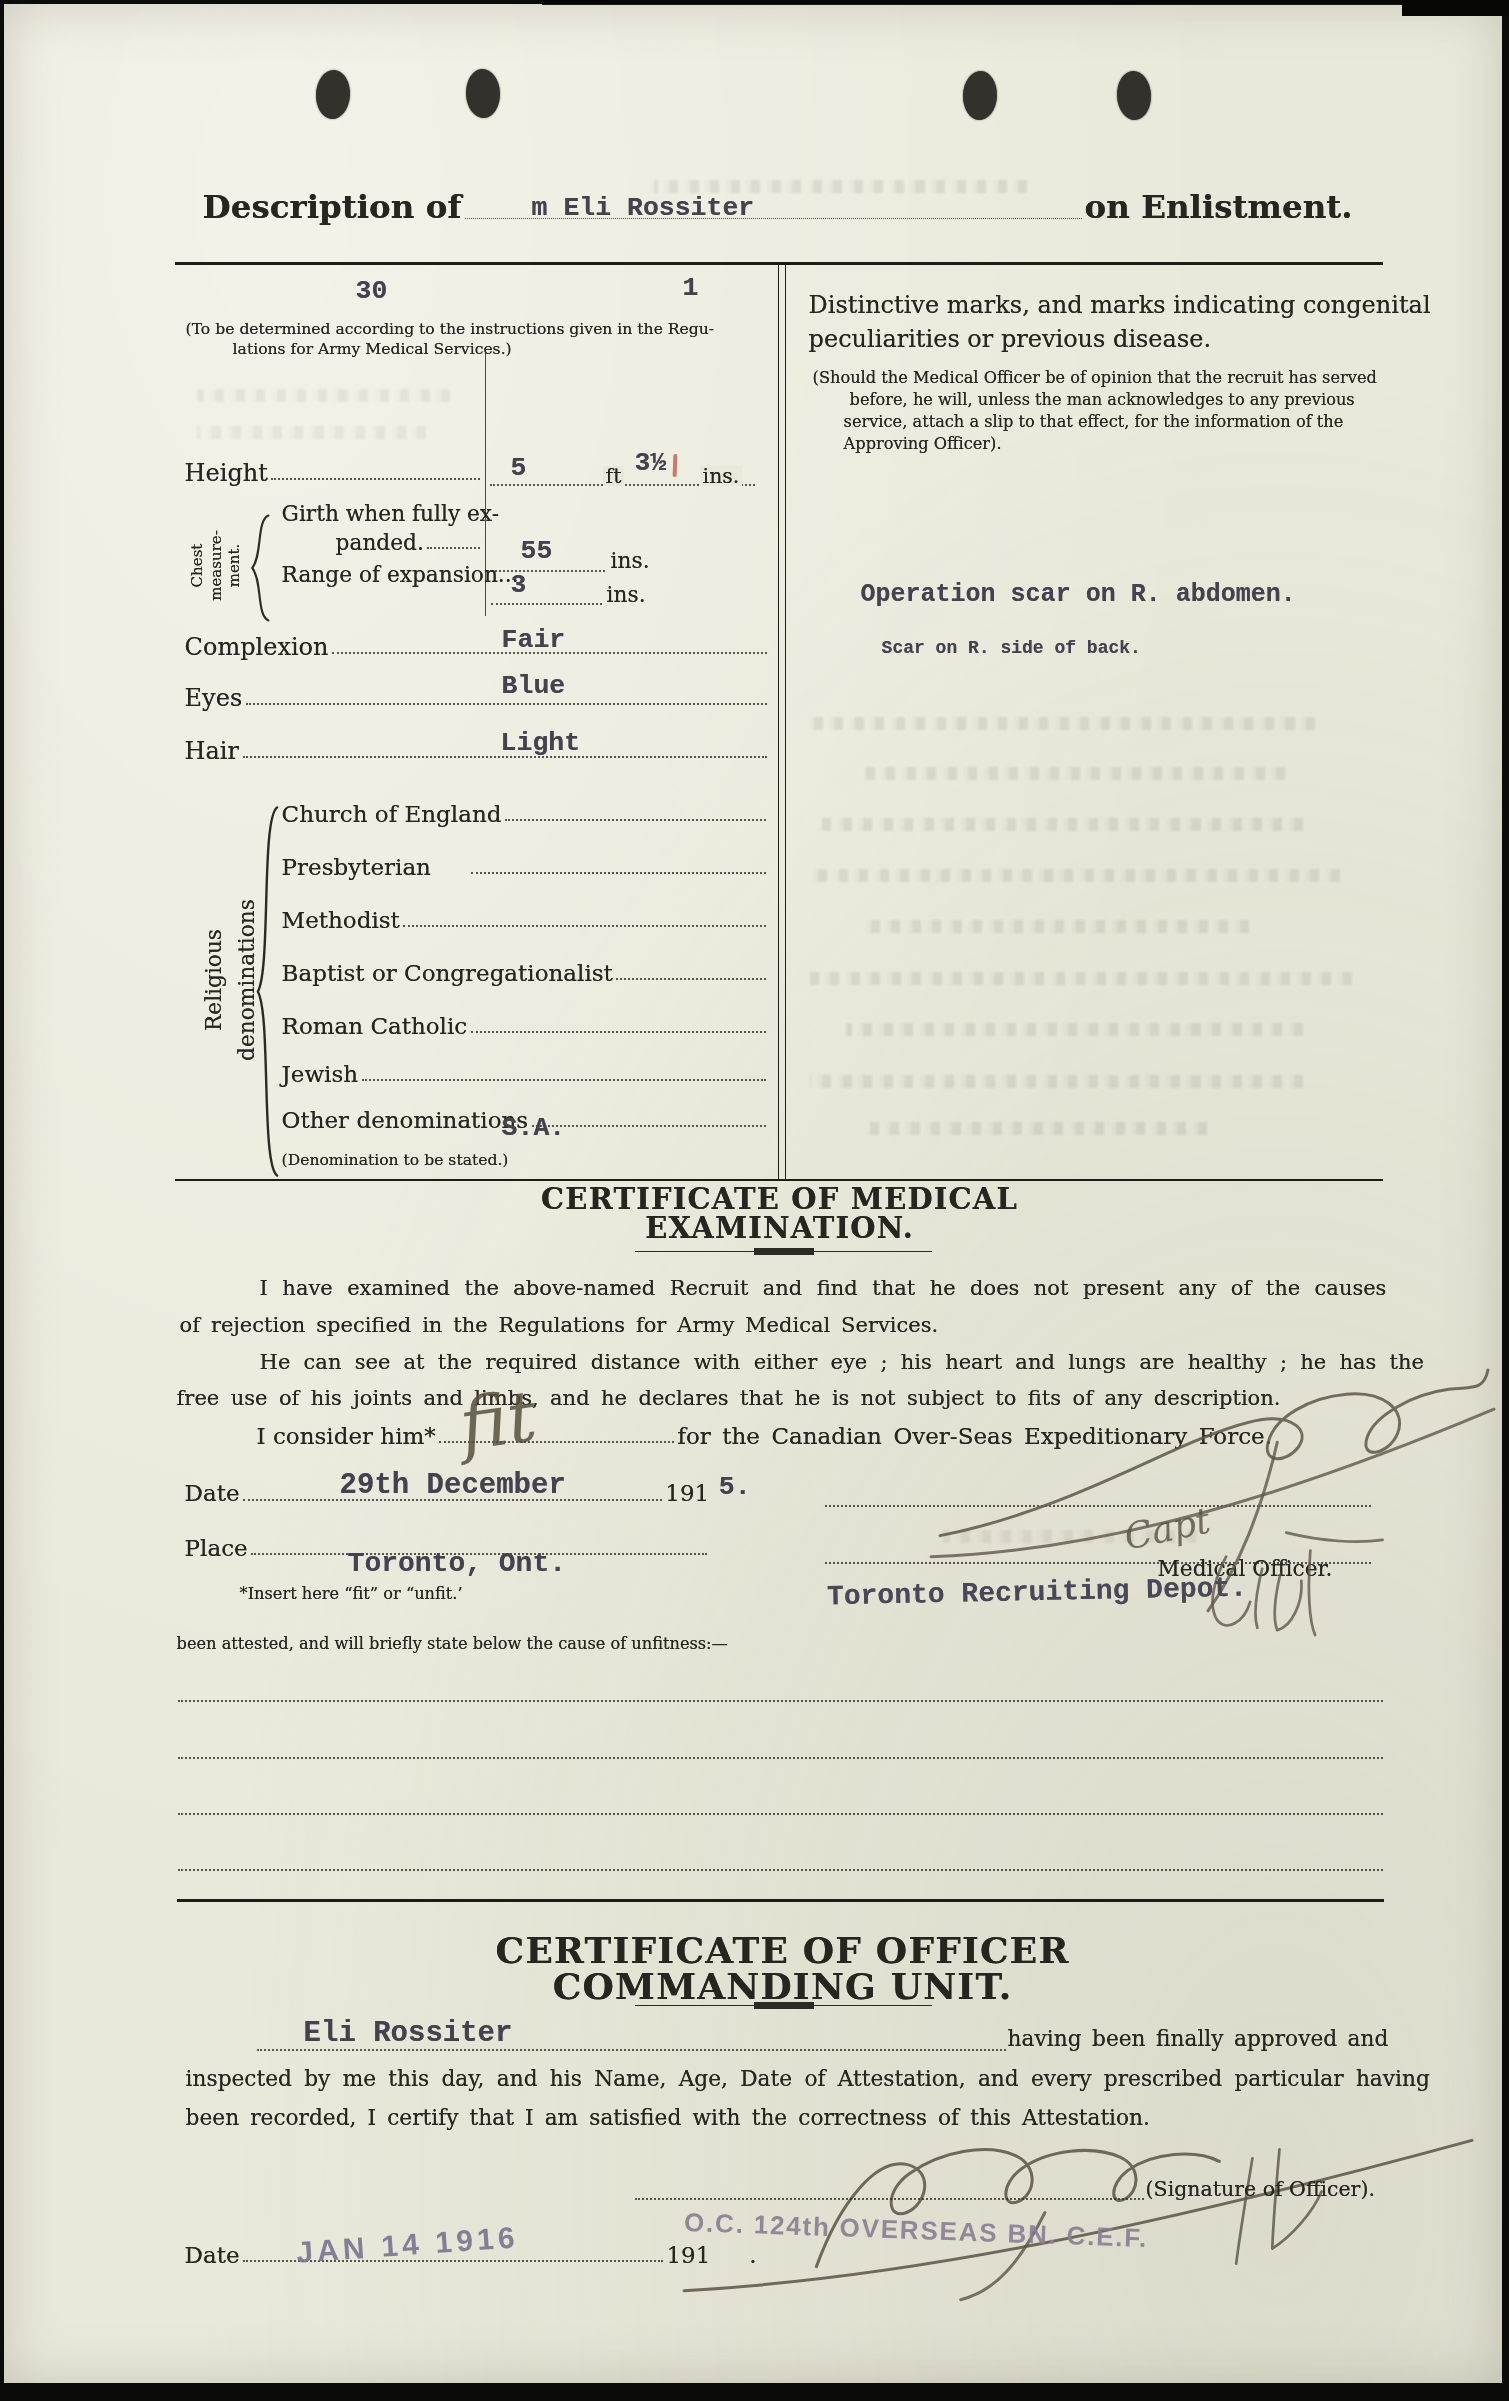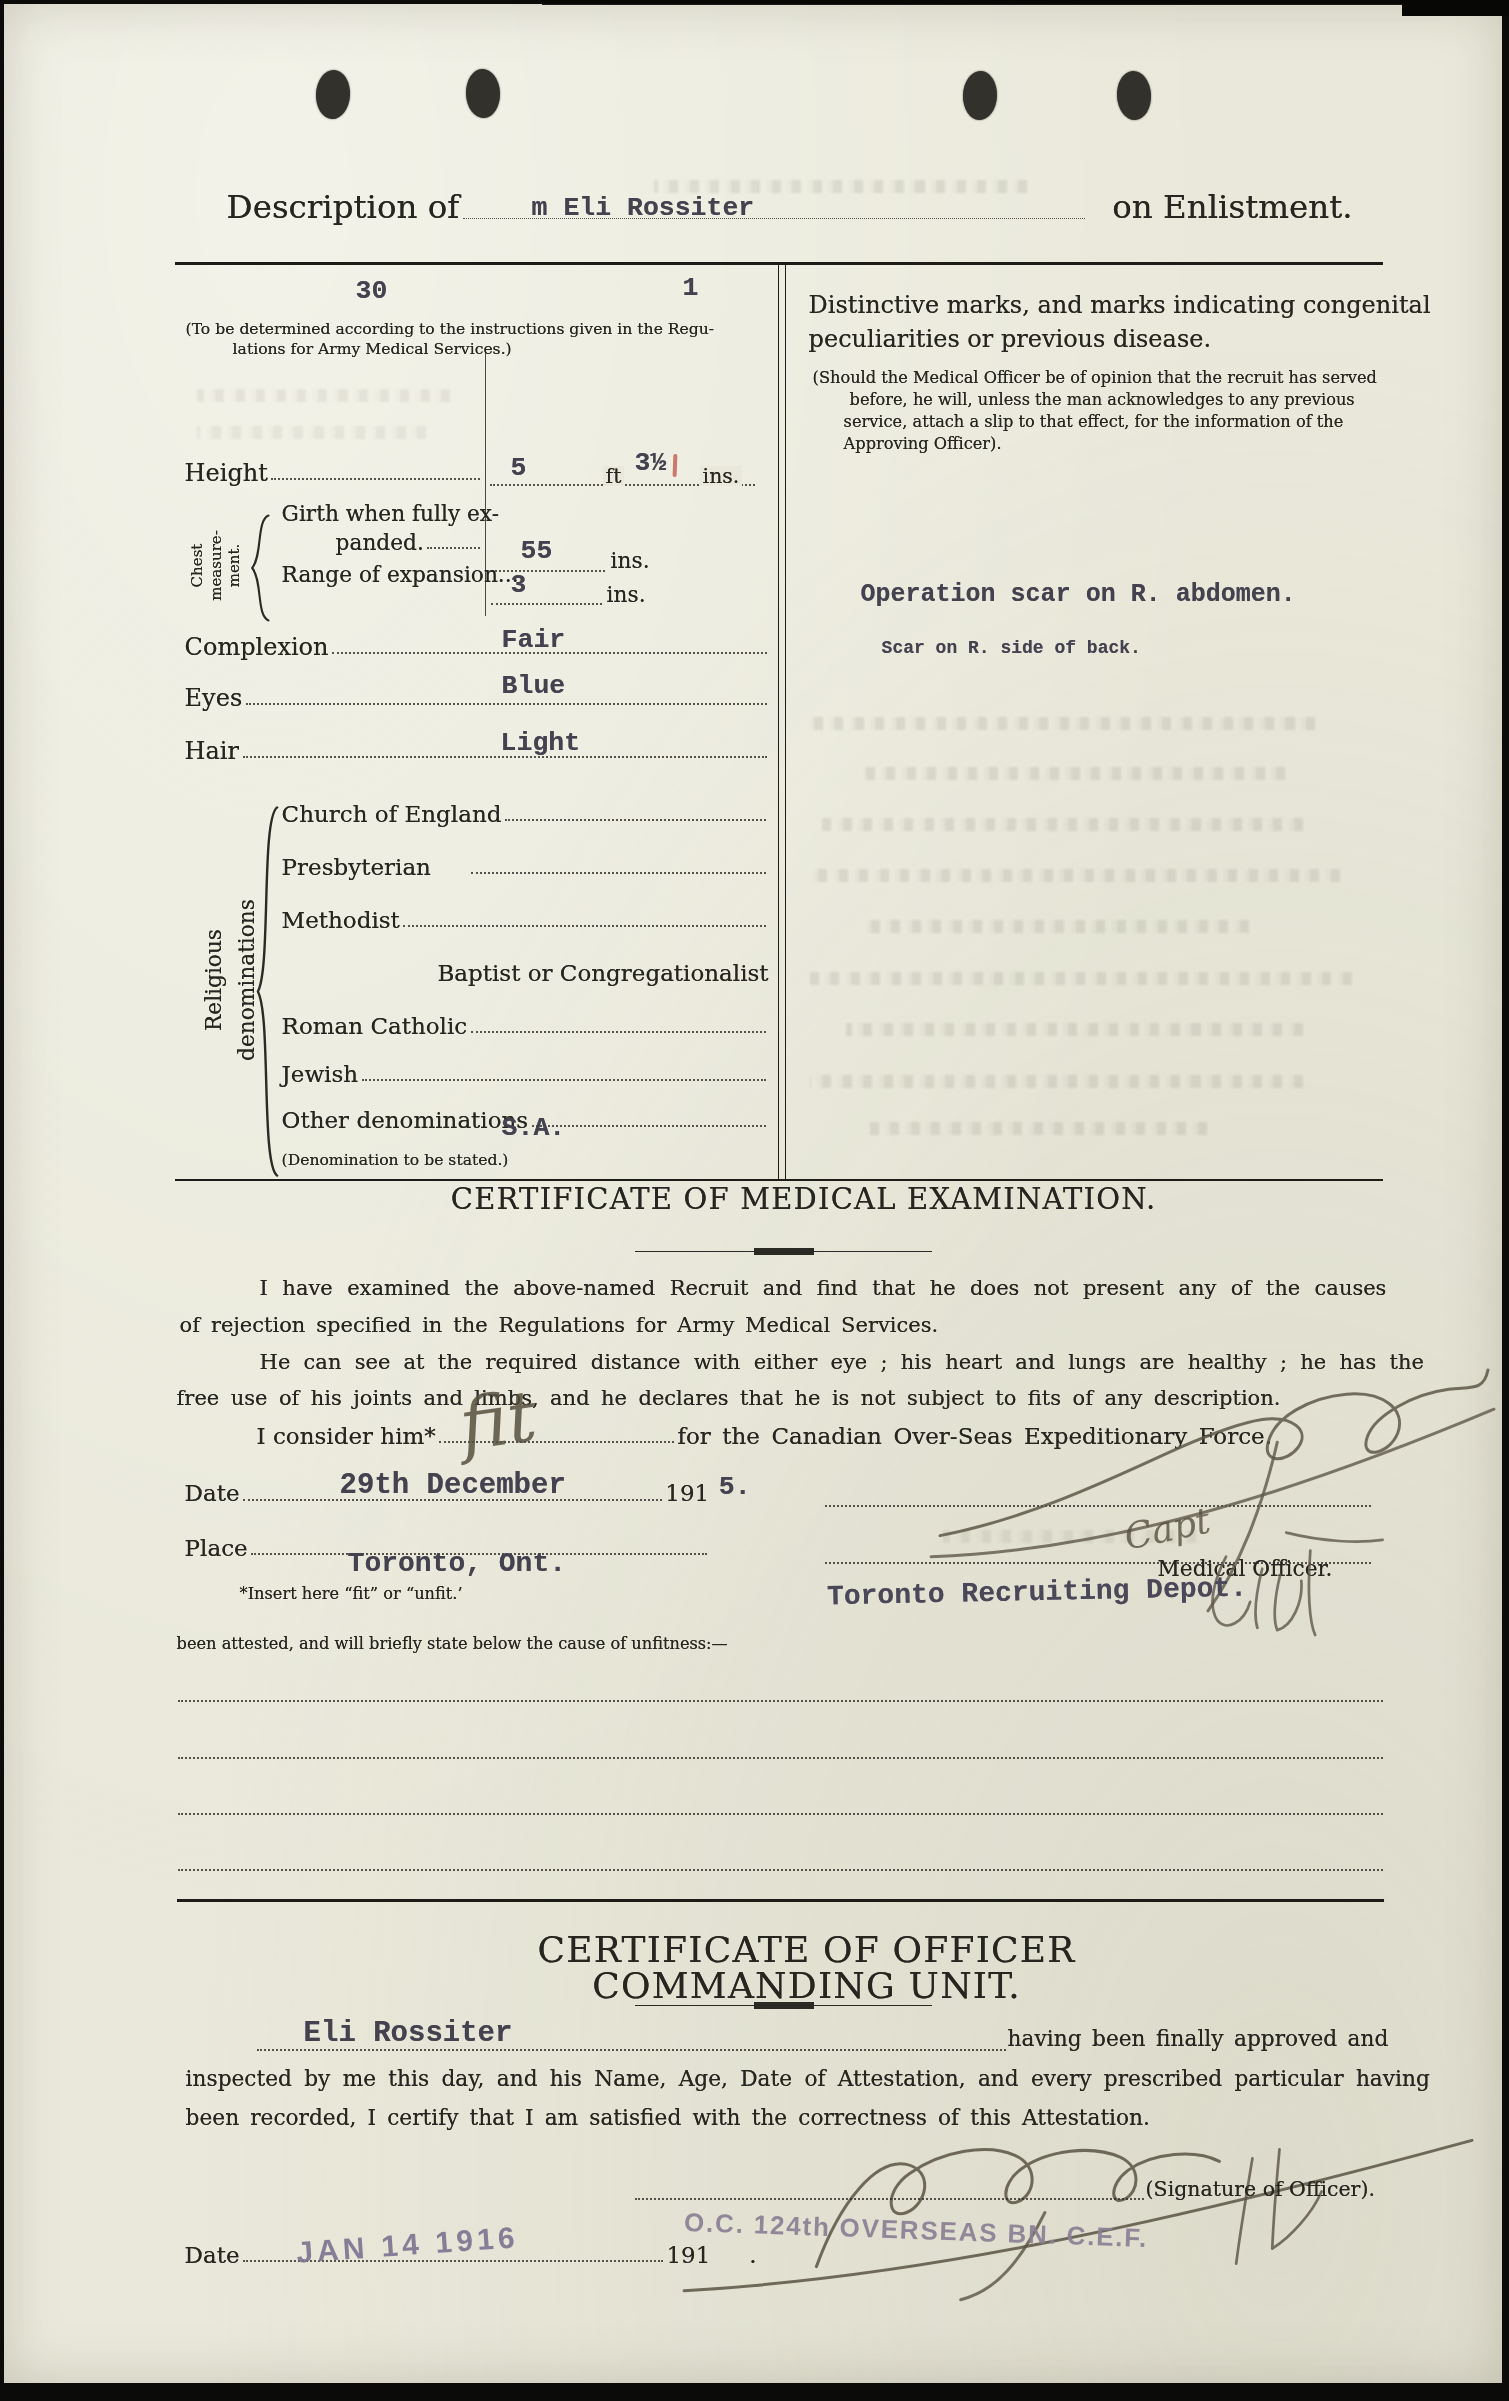--- a/index.html
+++ b/index.html
@@ -7,21 +7,21 @@
        font-family:"DejaVu Serif",serif;}
   .pg{position:absolute;left:3.6px;top:3.6px;right:7.2px;bottom:18px;
       background:
         radial-gradient(ellipse at 18% 8%, rgba(255,255,250,.45), transparent 55%),
         radial-gradient(ellipse at 85% 92%, rgba(175,172,150,.22), transparent 60%),
         #e9e8da;
       box-shadow:inset 0 0 54px rgba(118,112,92,.28);}
   .abs{position:absolute;}
   .ser{font-family:"DejaVu Serif",serif;color:#262520;line-height:1;
        text-shadow:0 0 0.4px rgba(34,32,26,.75);}
-  .bold{font-weight:400;margin-left:24px;}
+  .bold{font-weight:700;}
   .mono{font-family:"Liberation Mono",monospace;font-weight:700;color:#44424f;line-height:1;
         text-shadow:0 0 0.6px rgba(60,58,80,.55);}
   .stamp{font-family:"Liberation Sans",sans-serif;font-weight:700;line-height:1;}
   .hand{font-family:"DejaVu Serif",serif;font-style:italic;color:#57503f;line-height:1;}
   .row{position:absolute;display:flex;align-items:flex-end;}
   .row .lbl{white-space:nowrap;}
   .lead{flex:1 1 auto;border-bottom:2.4px dotted rgba(42,40,34,.78);margin:0 3px 4.2px 3.6px;height:0;}
   .dots{position:absolute;height:0;border-bottom:2.4px dotted rgba(42,40,34,.78);}
   .rule{position:absolute;background:#1d1c17;}
   .thinrule{position:absolute;background:#4a4840;}
@@ -142,21 +142,21 @@
     <span class="lead"></span>
   </div>
   <div class="row" style="left:278px;top:852px;width:487px;gap:36px;">
     <span class="lbl ser" style="font-size:23px;">Presbyterian</span>
     <span class="lead"></span>
   </div>
   <div class="row" style="left:278px;top:905px;width:487px;">
     <span class="lbl ser" style="font-size:23px;">Methodist</span>
     <span class="lead"></span>
   </div>
-  <div class="row" style="left:278px;top:958px;width:487px;flex-direction:column;">
+  <div class="row" style="left:278px;top:958px;width:487px;">
     <span class="lbl ser" style="font-size:23px;">Baptist or Congregationalist</span>
     <span class="lead"></span>
   </div>
   <div class="row" style="left:278px;top:1011px;width:487px;">
     <span class="lbl ser" style="font-size:23px;">Roman Catholic</span>
     <span class="lead"></span>
   </div>
   <div class="row" style="left:278px;top:1059px;width:487px;">
     <span class="lbl ser" style="font-size:23px;">Jewish</span>
     <span class="lead"></span>

